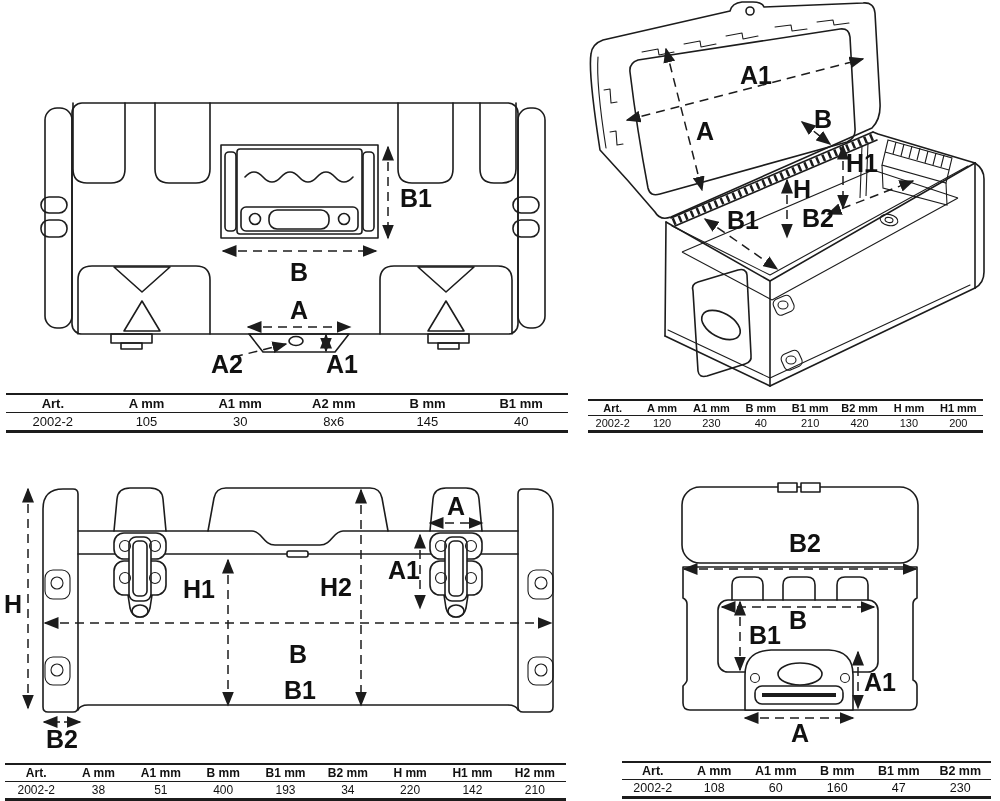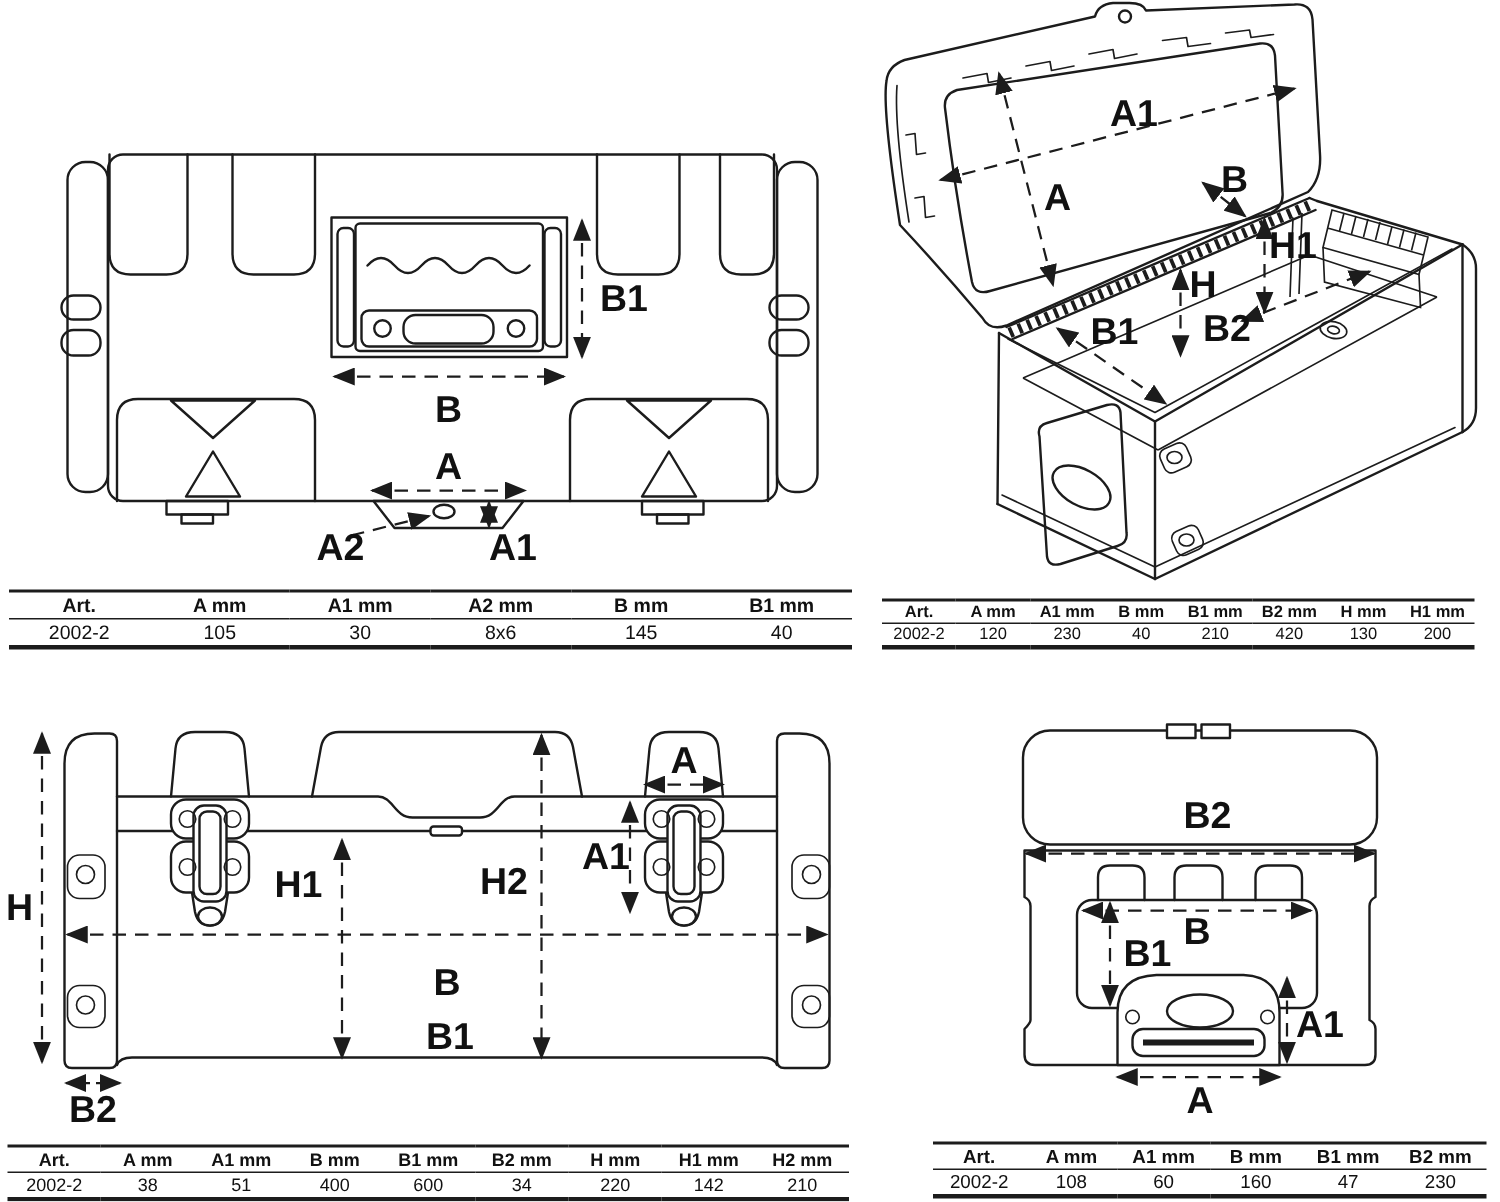--- a/index.html
+++ b/index.html
@@ -345,21 +345,21 @@
         <th>B2 mm</th>
         <th>H mm</th>
         <th>H1 mm</th>
         <th>H2 mm</th>
       </tr>
       <tr>
         <td>2002-2</td>
         <td>38</td>
         <td>51</td>
         <td>400</td>
-        <td>600</td>
+        <td>193</td>
         <td>34</td>
         <td>220</td>
         <td>142</td>
         <td>210</td>
       </tr>
     </tbody>
       </table>
   </div>
 
   <div class="tbl" id="tbl-side">

